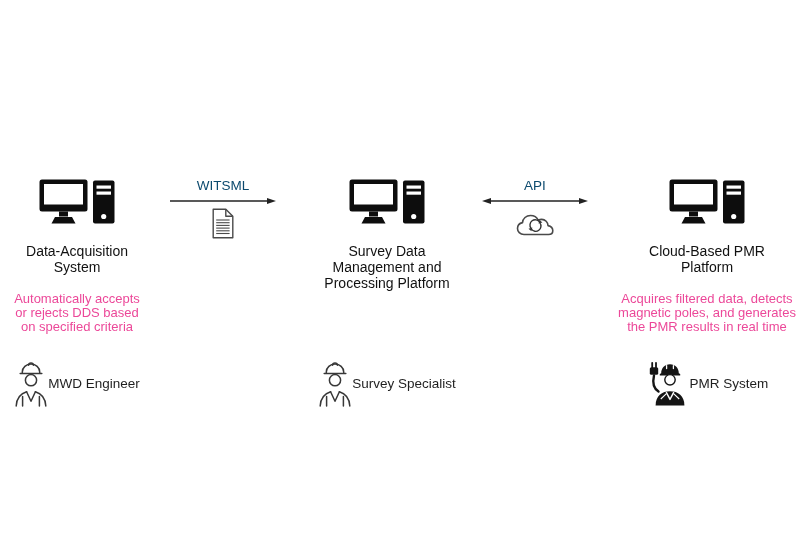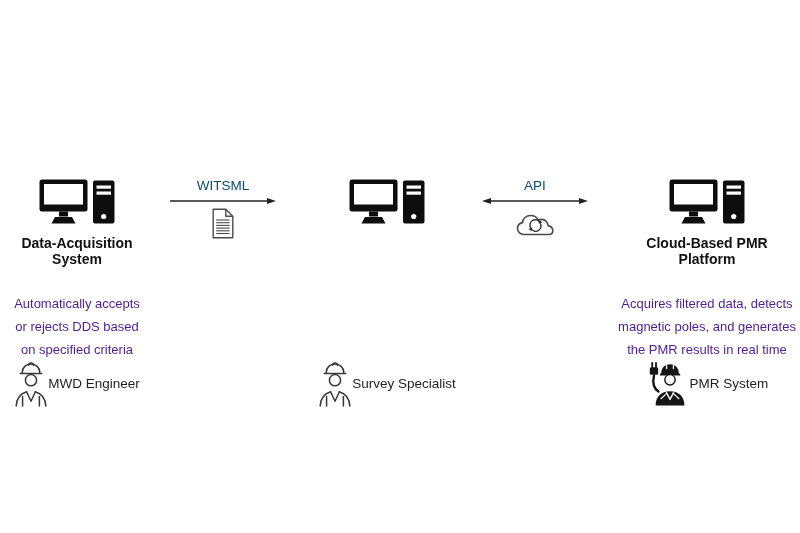--- a/index.html
+++ b/index.html
@@ -11,28 +11,28 @@
     font-family: "Liberation Sans", sans-serif;
     color: #1a1a1a;
     overflow: hidden;
   }
   .node { position: absolute; top: 178px; height: 236px; }
   .node-icon {
     position: absolute; top: 0; left: 0; right: 0;
     display: flex; justify-content: center;
   }
   .node-title {
-    position: absolute; top: 49px; left: 0; right: 0; margin: 8px;
-    font-size: 14px; font-weight: bold; line-height: 16px;
+    position: absolute; top: 49px; left: 0; right: 0; margin: 16px;
+    font-size: 14px; font-weight: normal; line-height: 16px;
     text-align: center; color: #111; white-space: pre-line;
   }
   .node-desc {
     position: absolute; top: 114px; left: 0; right: 0; margin: 0;
-    font-size: 13px; font-weight: normal; line-height: 23px;
-    text-align: center; color: #4c1d95; white-space: pre-line;
+    font-size: 13px; font-weight: normal; line-height: 14px;
+    text-align: center; color: #ec4899; white-space: pre-line;
   }
   .node-role {
     position: absolute; top: 179px; left: 0; right: 0; height: 52px;
     display: flex; align-items: center; justify-content: center; 
   }
   .role-label { font-size: 13.5px; color: #1f1f1f; }
   .link { position: absolute; top: 178px; width: 106px; }
   .link-label {
     position: absolute; top: 0; left: 0; right: 0;
     text-align: center; font-size: 13.5px; color: #0c4a6e;
@@ -121,20 +121,23 @@
           <rect x="5" y="6" width="39" height="20.5" fill="#ffffff"></rect>
           <rect x="20" y="33.5" width="9" height="5"></rect>
           <path d="M12.5 45.5 L16 39 h17 l3.5 6.5 Z"></path>
           <rect x="54" y="2.5" width="21.5" height="43" rx="2"></rect>
           <rect x="57.5" y="7.5" width="14.5" height="3.2" fill="#ffffff"></rect>
           <rect x="57.5" y="13.5" width="14.5" height="3.2" fill="#ffffff"></rect>
           <circle cx="64.7" cy="38.5" r="2.6" fill="#ffffff"></circle>
         </g>
       </svg>
     </div>
+    <h3 class="node-title">Survey Data
+Management and
+Processing Platform</h3>
     <div class="node-role">
       <span>
         <svg width="34" height="48" viewBox="0 0 34 48">
           <g fill="none" stroke="#383838" stroke-width="1.5" stroke-linecap="round" stroke-linejoin="round">
             <path d="M8.3 14.2 v-1.2 a8.7 8 0 0 1 17.4 0 v1.2"></path>
             <path d="M14.6 6.2 a2.4 2.2 0 0 1 4.8 0"></path>
             <path d="M6.2 14.6 h21.6"></path>
             <circle cx="17" cy="21.2" r="5.6"></circle>
             <path d="M2.2 47 c0.4-8.2 4.6-12.4 10.4-14.2"></path>
             <path d="M31.8 47 c-0.4-8.2-4.6-12.4-10.4-14.2"></path>

